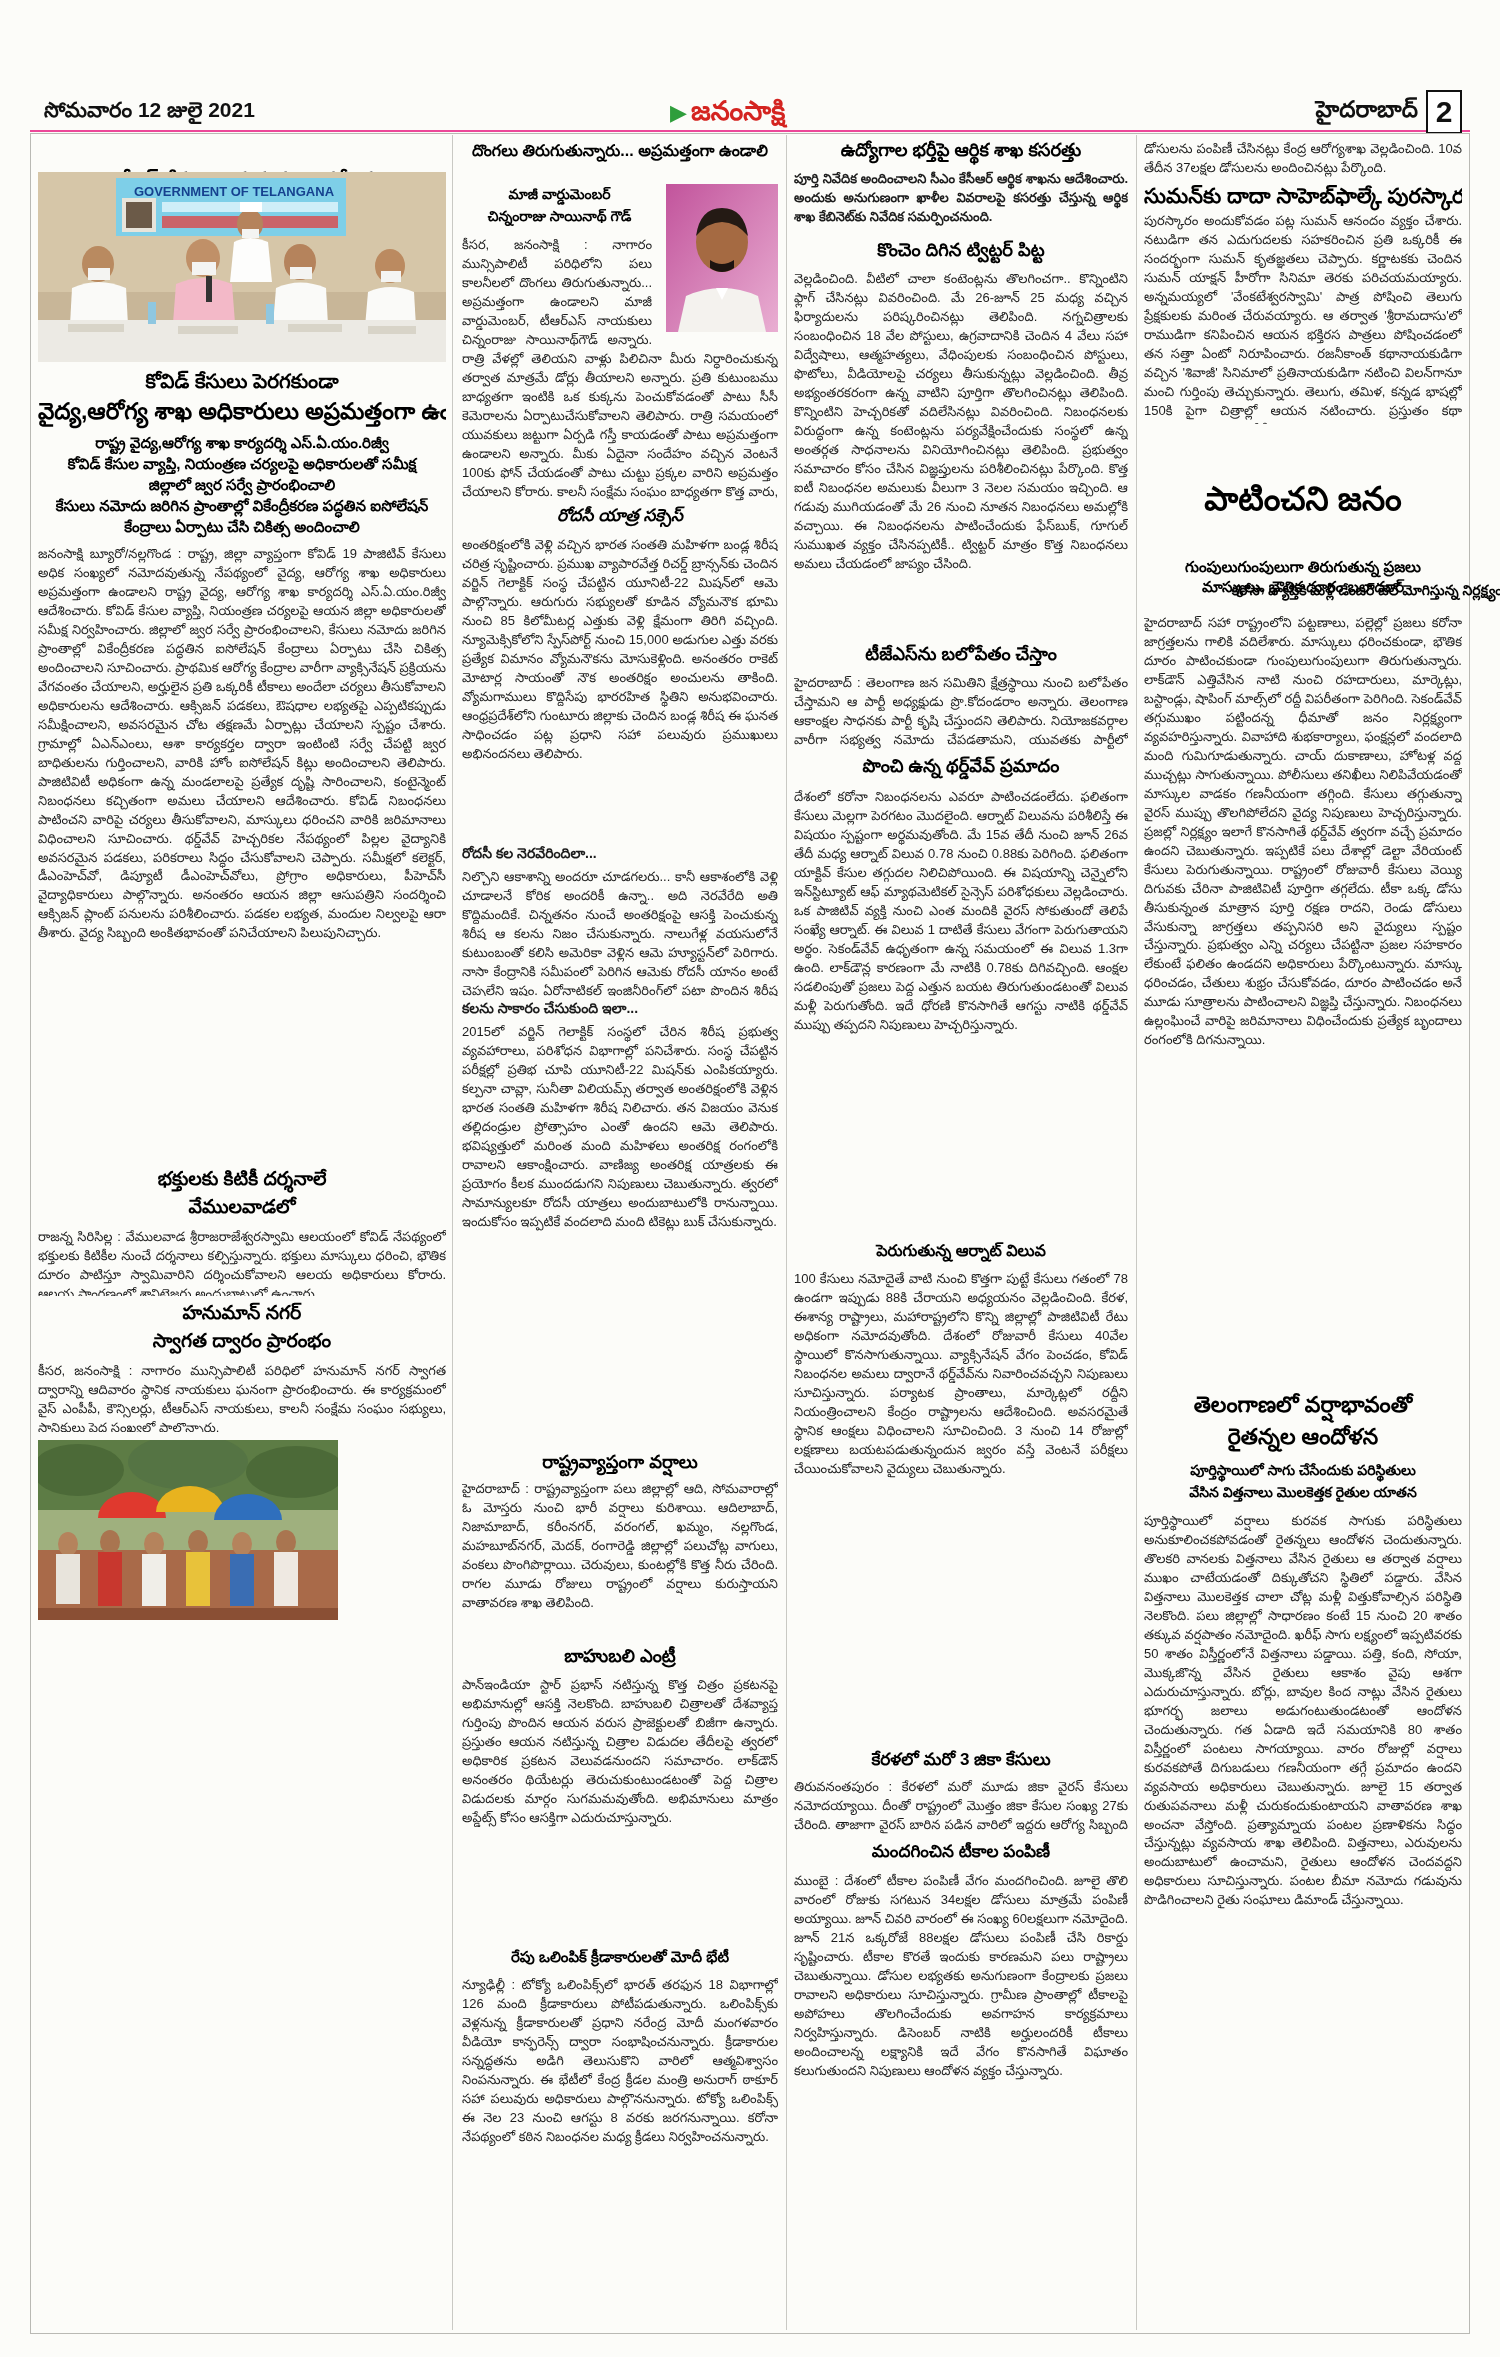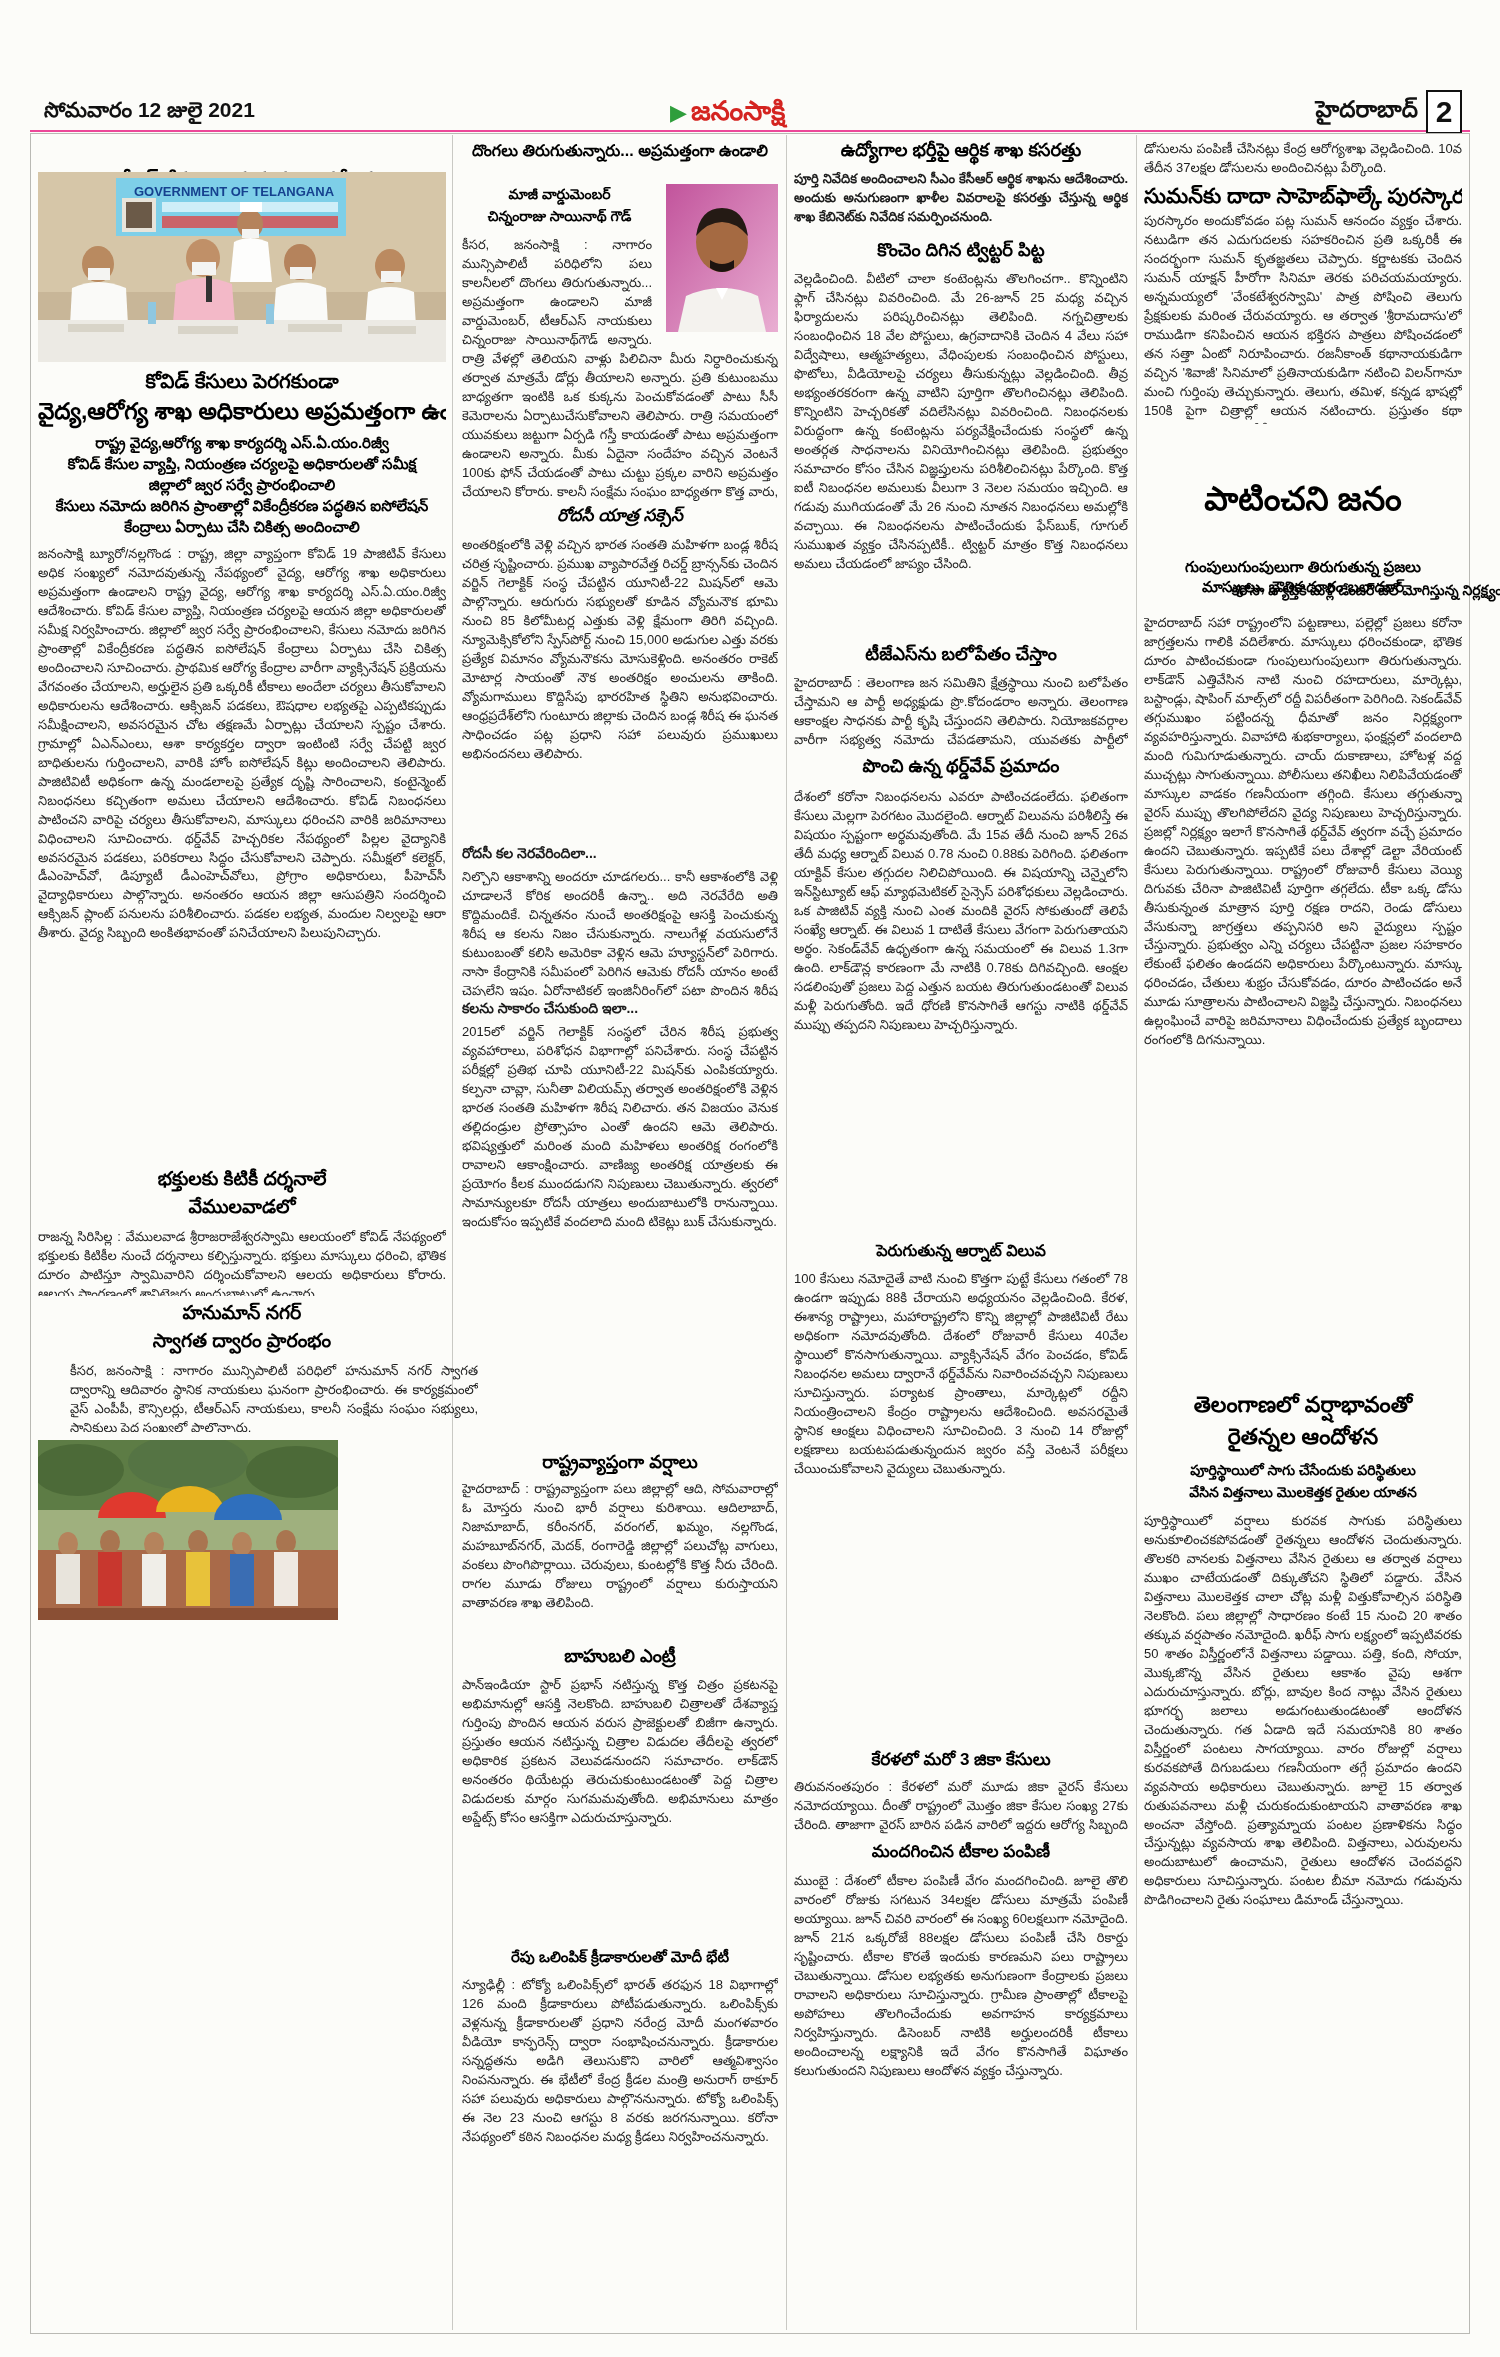--- a/index.html
+++ b/index.html
@@ -82,21 +82,21 @@
   <div class="abs deck nowrap" style="left:38px;top:497px;width:408px;font-size:15px;">కేసులు నమోదు జరిగిన ప్రాంతాల్లో వికేంద్రీకరణ పద్ధతిన ఐసోలేషన్</div>
   <div class="abs deck nowrap" style="left:38px;top:518px;width:408px;font-size:15px;">కేంద్రాలు ఏర్పాటు చేసి చికిత్స అందించాలి</div>
   <div class="abs bt" style="left:38px;top:545px;width:408px;height:615px;">జనంసాక్షి బ్యూరో/నల్లగొండ : రాష్ట్ర, జిల్లా వ్యాప్తంగా కోవిడ్ 19 పాజిటివ్ కేసులు అధిక సంఖ్యలో నమోదవుతున్న నేపథ్యంలో వైద్య, ఆరోగ్య శాఖ అధికారులు అప్రమత్తంగా ఉండాలని రాష్ట్ర వైద్య, ఆరోగ్య శాఖ కార్యదర్శి ఎస్.ఏ.యం.రిజ్వీ ఆదేశించారు. కోవిడ్ కేసుల వ్యాప్తి, నియంత్రణ చర్యలపై ఆయన జిల్లా అధికారులతో సమీక్ష నిర్వహించారు. జిల్లాలో జ్వర సర్వే ప్రారంభించాలని, కేసులు నమోదు జరిగిన ప్రాంతాల్లో వికేంద్రీకరణ పద్ధతిన ఐసోలేషన్ కేంద్రాలు ఏర్పాటు చేసి చికిత్స అందించాలని సూచించారు. ప్రాథమిక ఆరోగ్య కేంద్రాల వారీగా వ్యాక్సినేషన్ ప్రక్రియను వేగవంతం చేయాలని, అర్హులైన ప్రతి ఒక్కరికీ టీకాలు అందేలా చర్యలు తీసుకోవాలని అధికారులను ఆదేశించారు. ఆక్సిజన్ పడకలు, ఔషధాల లభ్యతపై ఎప్పటికప్పుడు సమీక్షించాలని, అవసరమైన చోట తక్షణమే ఏర్పాట్లు చేయాలని స్పష్టం చేశారు. గ్రామాల్లో ఏఎన్‌ఎంలు, ఆశా కార్యకర్తల ద్వారా ఇంటింటి సర్వే చేపట్టి జ్వర బాధితులను గుర్తించాలని, వారికి హోం ఐసోలేషన్ కిట్లు అందించాలని తెలిపారు. పాజిటివిటీ అధికంగా ఉన్న మండలాలపై ప్రత్యేక దృష్టి సారించాలని, కంటైన్మెంట్ నిబంధనలు కచ్చితంగా అమలు చేయాలని ఆదేశించారు. కోవిడ్ నిబంధనలు పాటించని వారిపై చర్యలు తీసుకోవాలని, మాస్కులు ధరించని వారికి జరిమానాలు విధించాలని సూచించారు. థర్డ్‌వేవ్ హెచ్చరికల నేపథ్యంలో పిల్లల వైద్యానికి అవసరమైన పడకలు, పరికరాలు సిద్ధం చేసుకోవాలని చెప్పారు. సమీక్షలో కలెక్టర్, డీఎంహెచ్‌వో, డిప్యూటీ డీఎంహెచ్‌వోలు, ప్రోగ్రాం అధికారులు, పీహెచ్‌సీ వైద్యాధికారులు పాల్గొన్నారు. అనంతరం ఆయన జిల్లా ఆసుపత్రిని సందర్శించి ఆక్సిజన్ ప్లాంట్ పనులను పరిశీలించారు. పడకల లభ్యత, మందుల నిల్వలపై ఆరా తీశారు. వైద్య సిబ్బంది అంకితభావంతో పనిచేయాలని పిలుపునిచ్చారు.</div>
 
   <div class="abs hl nowrap" style="left:38px;top:1168px;width:408px;font-size:19px;">భక్తులకు కిటికీ దర్శనాలే</div>
   <div class="abs hl nowrap" style="left:38px;top:1196px;width:408px;font-size:19px;">వేములవాడలో</div>
   <div class="abs bt" style="left:38px;top:1228px;width:408px;height:68px;">రాజన్న సిరిసిల్ల : వేములవాడ శ్రీరాజరాజేశ్వరస్వామి ఆలయంలో కోవిడ్ నేపథ్యంలో భక్తులకు కిటికీల నుంచే దర్శనాలు కల్పిస్తున్నారు. భక్తులు మాస్కులు ధరించి, భౌతిక దూరం పాటిస్తూ స్వామివారిని దర్శించుకోవాలని ఆలయ అధికారులు కోరారు. ఆలయ ప్రాంగణంలో శానిటైజర్లు అందుబాటులో ఉంచారు.</div>
 
   <div class="abs hl nowrap" style="left:38px;top:1302px;width:408px;font-size:19px;">హనుమాన్ నగర్</div>
   <div class="abs hl nowrap" style="left:38px;top:1330px;width:408px;font-size:19px;">స్వాగత ద్వారం ప్రారంభం</div>
-  <div class="abs bt" style="left:38px;top:1362px;width:408px;height:70px;margin-left:32px;">కీసర, జనంసాక్షి : నాగారం మున్సిపాలిటీ పరిధిలో హనుమాన్ నగర్ స్వాగత ద్వారాన్ని ఆదివారం స్థానిక నాయకులు ఘనంగా ప్రారంభించారు. ఈ కార్యక్రమంలో వైస్ ఎంపీపీ, కౌన్సిలర్లు, టీఆర్‌ఎస్ నాయకులు, కాలనీ సంక్షేమ సంఘం సభ్యులు, స్థానికులు పెద్ద సంఖ్యలో పాల్గొన్నారు.</div>
+  <div class="abs bt" style="left:38px;top:1362px;width:408px;height:70px;">కీసర, జనంసాక్షి : నాగారం మున్సిపాలిటీ పరిధిలో హనుమాన్ నగర్ స్వాగత ద్వారాన్ని ఆదివారం స్థానిక నాయకులు ఘనంగా ప్రారంభించారు. ఈ కార్యక్రమంలో వైస్ ఎంపీపీ, కౌన్సిలర్లు, టీఆర్‌ఎస్ నాయకులు, కాలనీ సంక్షేమ సంఘం సభ్యులు, స్థానికులు పెద్ద సంఖ్యలో పాల్గొన్నారు.</div>
 
   <svg class="abs photo" style="left:38px;top:1440px;" width="300" height="180" viewBox="0 0 300 180">
     <rect width="300" height="180" fill="#9fb07e"></rect>
     <rect x="0" y="0" width="300" height="70" fill="#5d7c45"></rect>
     <ellipse cx="40" cy="30" rx="46" ry="26" fill="#4c6a38"></ellipse>
       <ellipse cx="150" cy="22" rx="60" ry="28" fill="#557444"></ellipse>
       <ellipse cx="258" cy="32" rx="50" ry="26" fill="#4c6a38"></ellipse>
     <path d="M60 78 A34 26 0 0 1 128 78 Z" fill="#e0392e"></path>
       <path d="M118 72 A34 26 0 0 1 186 72 Z" fill="#e8b31f"></path>
       <path d="M176 80 A34 26 0 0 1 244 80 Z" fill="#2f6fbd"></path>

